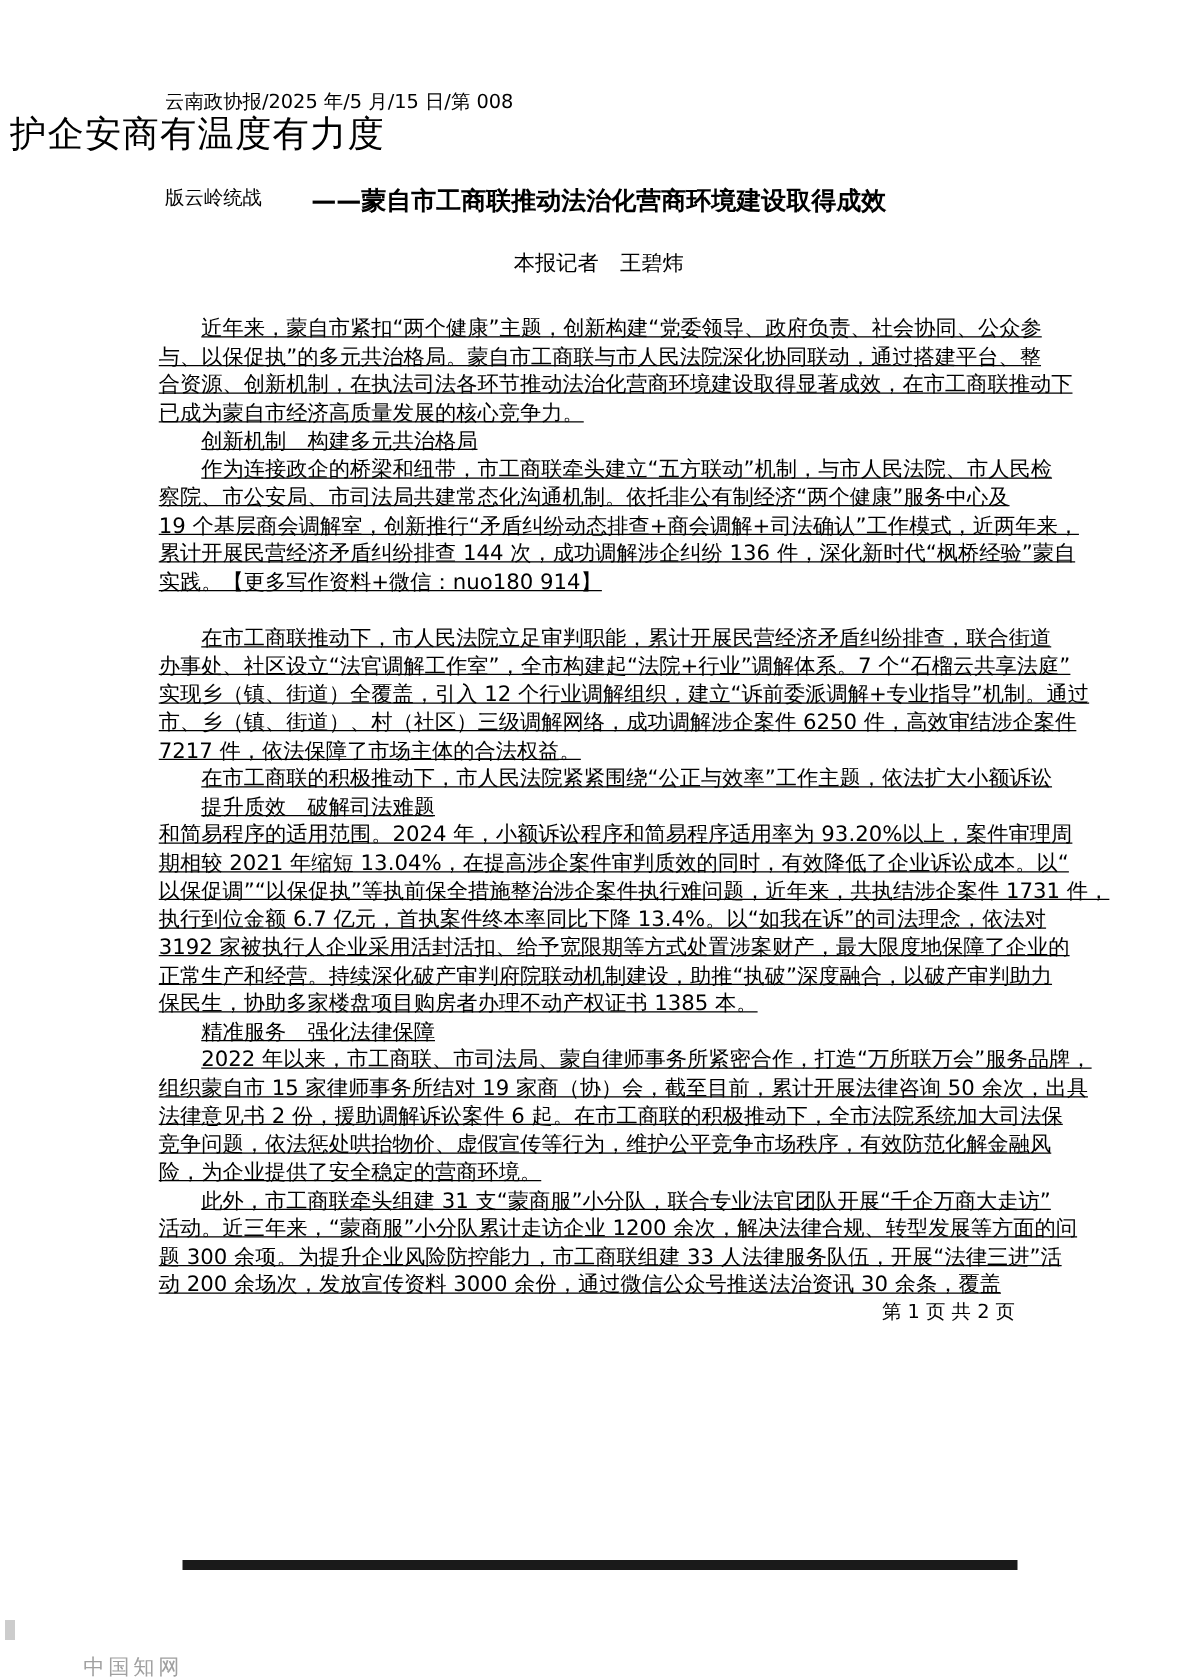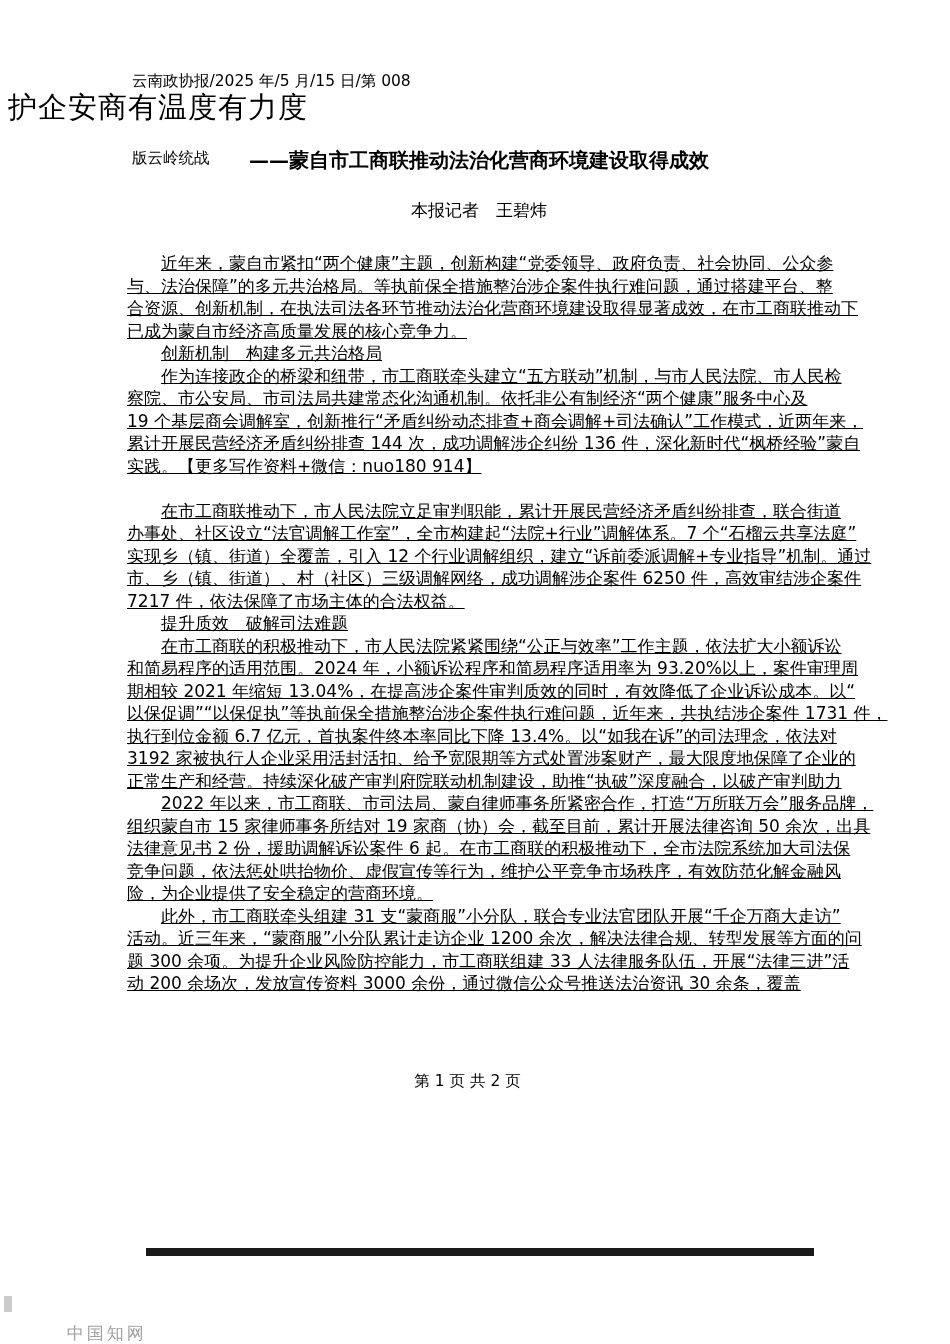--- a/index.html
+++ b/index.html
@@ -34,22 +34,22 @@
     text-decoration:underline;
   }
   .content .line {
     height:22.5px; line-height:22.5px; white-space:pre;
   }
   .content .line.indent { padding-left:38px; }
   .content .line.head   { padding-left:38px; }
   .content .line.blank  { }
 
   .footer {
-    position:absolute; left:115px; top:1063px; width:697px;
-    text-align:center; font-size:15.5px; white-space:pre;
+    position:absolute; left:115px; top:1031px; width:697px;
+    text-align:right; font-size:15.5px; white-space:pre;
   }
 
   .divider {
     position:absolute; left:142px; top:1244px; width:668px; height:2px;
     background:#1a1a1a;
   }
 
   .watermark {
     position:absolute; left:33px; top:1294px;
     font-size:17px; color:#a0a0a0; white-space:pre;
@@ -75,43 +75,45 @@
   </div>
 
   <div class="title">护企安商有温度有力度</div>
 
   <div class="subtitle">——蒙自市工商联推动法治化营商环境建设取得成效</div>
 
   <div class="author">本报记者　王碧炜</div>
 
   <div class="content">
       <div class="line indent">近年来，蒙自市紧扣“两个健康”主题，创新构建“党委领导、政府负责、社会协同、公众参</div>
-      <div class="line cont">与、法治保障”的多元共治格局。等执前保全措施整治涉企案件执行难问题，通过搭建平台、整</div>
+      <div class="line cont">与、以保促执”的多元共治格局。蒙自市工商联与市人民法院深化协同联动，通过搭建平台、整</div>
       <div class="line cont">合资源、创新机制，在执法司法各环节推动法治化营商环境建设取得显著成效，在市工商联推动下</div>
       <div class="line cont">已成为蒙自市经济高质量发展的核心竞争力。</div>
       <div class="line head">创新机制　构建多元共治格局</div>
       <div class="line indent">作为连接政企的桥梁和纽带，市工商联牵头建立“五方联动”机制，与市人民法院、市人民检</div>
       <div class="line cont">察院、市公安局、市司法局共建常态化沟通机制。依托非公有制经济“两个健康”服务中心及</div>
       <div class="line cont">19 个基层商会调解室，创新推行“矛盾纠纷动态排查+商会调解+司法确认”工作模式，近两年来，</div>
       <div class="line cont">累计开展民营经济矛盾纠纷排查 144 次，成功调解涉企纠纷 136 件，深化新时代“枫桥经验”蒙自</div>
       <div class="line cont">实践。【更多写作资料+微信：nuo180 914】</div>
       <div class="line blank"></div>
       <div class="line indent">在市工商联推动下，市人民法院立足审判职能，累计开展民营经济矛盾纠纷排查，联合街道</div>
       <div class="line cont">办事处、社区设立“法官调解工作室”，全市构建起“法院+行业”调解体系。7 个“石榴云共享法庭”</div>
       <div class="line cont">实现乡（镇、街道）全覆盖，引入 12 个行业调解组织，建立“诉前委派调解+专业指导”机制。通过</div>
       <div class="line cont">市、乡（镇、街道）、村（社区）三级调解网络，成功调解涉企案件 6250 件，高效审结涉企案件</div>
       <div class="line cont">7217 件，依法保障了市场主体的合法权益。</div>
+      <div class="line indent">在市工商联的积极推动下，市人民法院紧紧围绕“公正与效率”工作主题，依法扩大小额诉讼</div>
       <div class="line head">提升质效　破解司法难题</div>
-      <div class="line indent">在市工商联的积极推动下，市人民法院紧紧围绕“公正与效率”工作主题，依法扩大小额诉讼</div>
       <div class="line cont">和简易程序的适用范围。2024 年，小额诉讼程序和简易程序适用率为 93.20%以上，案件审理周</div>
       <div class="line cont">期相较 2021 年缩短 13.04%，在提高涉企案件审判质效的同时，有效降低了企业诉讼成本。以“</div>
       <div class="line cont">以保促调”“以保促执”等执前保全措施整治涉企案件执行难问题，近年来，共执结涉企案件 1731 件，</div>
       <div class="line cont">执行到位金额 6.7 亿元，首执案件终本率同比下降 13.4%。以“如我在诉”的司法理念，依法对</div>
       <div class="line cont">3192 家被执行人企业采用活封活扣、给予宽限期等方式处置涉案财产，最大限度地保障了企业的</div>
       <div class="line cont">正常生产和经营。持续深化破产审判府院联动机制建设，助推“执破”深度融合，以破产审判助力</div>
+      <div class="line cont">保民生，协助多家楼盘项目购房者办理不动产权证书 1385 本。</div>
+      <div class="line head">精准服务　强化法律保障</div>
       <div class="line indent">2022 年以来，市工商联、市司法局、蒙自律师事务所紧密合作，打造“万所联万会”服务品牌，</div>
       <div class="line cont">组织蒙自市 15 家律师事务所结对 19 家商（协）会，截至目前，累计开展法律咨询 50 余次，出具</div>
       <div class="line cont">法律意见书 2 份，援助调解诉讼案件 6 起。在市工商联的积极推动下，全市法院系统加大司法保</div>
       <div class="line cont">竞争问题，依法惩处哄抬物价、虚假宣传等行为，维护公平竞争市场秩序，有效防范化解金融风</div>
       <div class="line cont">险，为企业提供了安全稳定的营商环境。</div>
       <div class="line indent">此外，市工商联牵头组建 31 支“蒙商服”小分队，联合专业法官团队开展“千企万商大走访”</div>
       <div class="line cont">活动。近三年来，“蒙商服”小分队累计走访企业 1200 余次，解决法律合规、转型发展等方面的问</div>
       <div class="line cont">题 300 余项。为提升企业风险防控能力，市工商联组建 33 人法律服务队伍，开展“法律三进”活</div>
       <div class="line cont">动 200 余场次，发放宣传资料 3000 余份，通过微信公众号推送法治资讯 30 余条，覆盖</div>
     </div>

